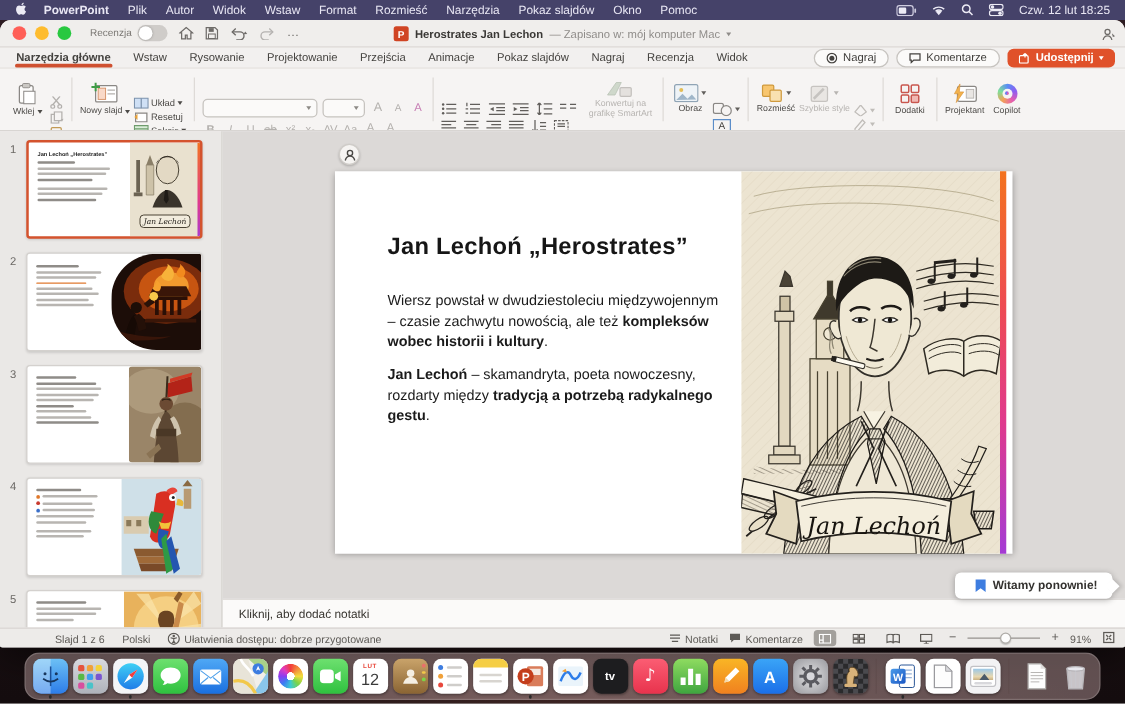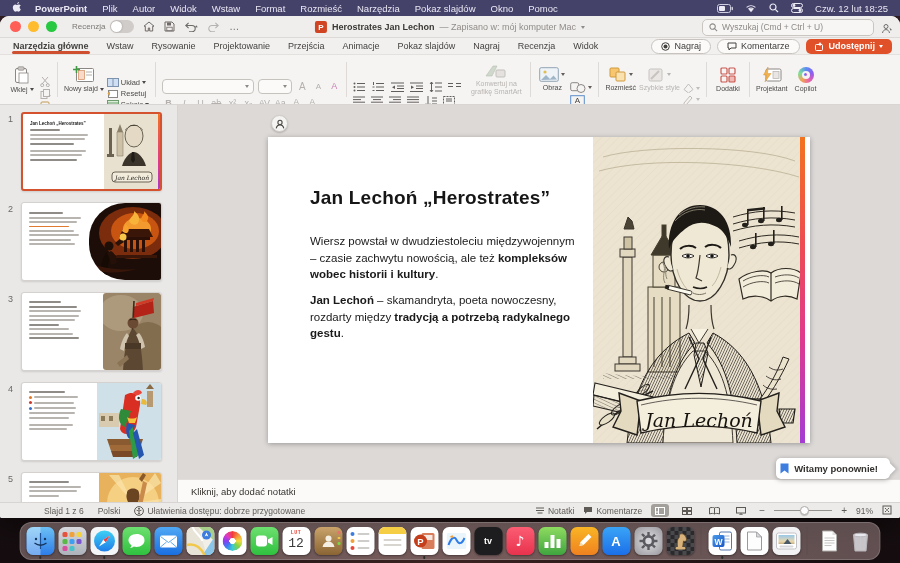--- a/index.html
+++ b/index.html
@@ -116,21 +116,21 @@
     display:flex; align-items:center; padding:0 5px; gap:3px; z-index:40;}
   .dicon { width:29px; height:29px; position:relative; display:flex; align-items:center; justify-content:center;}
   .dsq { width:28px; height:28px; border-radius:6.5px; display:flex; align-items:center; justify-content:center;
     overflow:hidden; position:relative; box-shadow:0 1px 2px rgba(0,0,0,.35);}
   .rundot { position:absolute; bottom:-3px; left:50%; transform:translateX(-50%); width:2.5px; height:2.5px;
     border-radius:50%; background:#2a2a2a;}
   .ddiv { width:1px; height:28px; background:rgba(90,70,70,.45); margin:0 3px;}
   .dl { color:#fff; font-weight:700;}
   
   .tooltip { position:absolute; right:10px; top:458px; height:21px; background:#fff; border-radius:5px;
-    box-shadow:0 1px 5px rgba(0,0,0,.3); display:flex; align-items:center; gap:5px; padding:0 12px 0 4px;
+    box-shadow:0 1px 5px rgba(0,0,0,.3); display:flex; align-items:center; gap:5px; padding:0 12px 0 16px;
     font-size:9.5px; font-weight:600; color:#33312e; z-index:20;}
   .tooltip .arrow { position:absolute; right:-3.5px; top:6.5px; width:8px; height:8px; background:#fff;
     transform:rotate(45deg); box-shadow:2px -2px 3px rgba(0,0,0,.12);}
 </style>
 </head>
 <body>
 
 <div class="screen">
 
   <div class="menubar">
@@ -210,27 +210,20 @@
             <path d="M10 4.5H4a3.2 3.2 0 0 0 0 6.4h3" fill="none" stroke="#6e6b68" stroke-width="1.1"></path>
             <path d="M7.4 1.8l2.8 2.7-2.8 2.7" fill="none" stroke="#6e6b68" stroke-width="1.1"></path>
           </svg>
         </span>
       <span class="tb-ic" style="font-size:10px;letter-spacing:1px;color:#6e6b68;">…</span>
       <span class="title-center">
         <span class="ppt-badge">P</span>
         <span class="doc-title">Herostrates Jan Lechon</span>
         <span class="doc-status">— Zapisano w: mój komputer Mac</span>
         <span class="chev" style="color:#8f8c89;"></span>
-      </span>
-      <span class="searchbox">
-        <svg width="9" height="9" viewBox="0 0 10 10">
-            <circle cx="4" cy="4" r="3" fill="none" stroke="#8d8a86" stroke-width="1.2"></circle>
-            <line x1="6.3" y1="6.3" x2="9" y2="9" stroke="#8d8a86" stroke-width="1.2"></line>
-          </svg>
-        <span>Wyszukaj (Cmd + Ctrl + U)</span>
       </span>
       <span class="coauthor">
         <svg width="12" height="12" viewBox="0 0 12 12">
             <circle cx="5" cy="3.5" r="2" fill="none" stroke="#6e6b68"></circle>
             <path d="M1.5 10c.4-2.2 1.8-3.4 3.5-3.4S8.1 7.8 8.5 10" fill="none" stroke="#6e6b68"></path>
             <path d="M8.5 4.5l2.5 2.5-1.7.5z" fill="#6e6b68"></path>
           </svg></span>
     </div>
 
     <div class="tabsrow">
@@ -1069,21 +1062,21 @@
       </span>
     <span class="dicon">
         <span class="dsq" style="background:linear-gradient(180deg,#6de06f,#2fc13f)">
           <svg width="18" height="12" viewBox="0 0 18 12">
             <rect x="0.5" y="0.5" width="11" height="11" rx="3" fill="#fff"></rect>
             <path d="M12.5 4.5L17 2v8l-4.5-2.5z" fill="#fff"></path>
           </svg>
         </span>
       </span>
     <span class="dicon">
-        <span class="dsq" style="background:#fff;flex-direction:column;display:flex;align-items:center;justify-content:flex-start;font-family:Liberation Mono, monospace;">
+        <span class="dsq" style="background:#fff;flex-direction:column;display:flex;align-items:center;justify-content:flex-start;">
           <span style="font-size:5px;font-weight:700;color:#e8483c;margin-top:3px;letter-spacing:.5px;">LUT</span>
           <span style="font-size:13px;color:#3a3a3a;line-height:1;margin-top:1px;">12</span>
         </span>
       </span>
     <span class="dicon">
         <span class="dsq" style="background:linear-gradient(180deg,#c9a36a,#8a6433)">
           <svg width="16" height="16" viewBox="0 0 16 16">
             <circle cx="8" cy="5.5" r="3" fill="#f5efe3"></circle>
             <path d="M2 14c.8-3.6 3.2-5.5 6-5.5s5.2 1.9 6 5.5z" fill="#f5efe3"></path>
           </svg>

